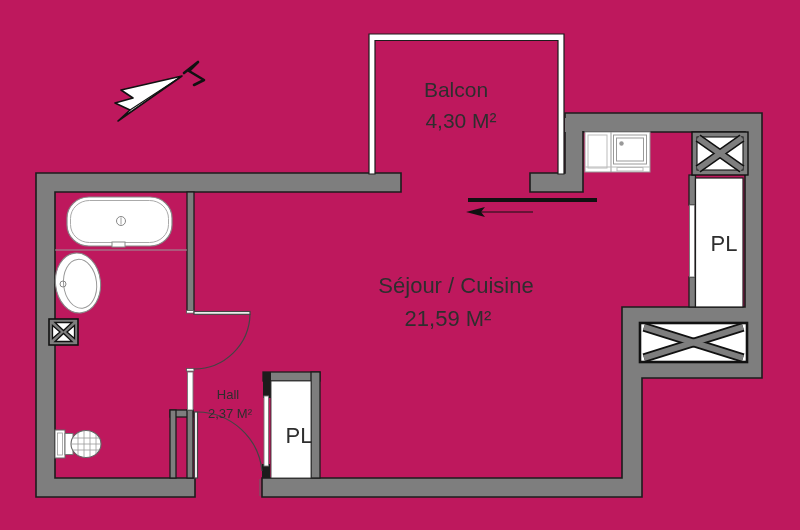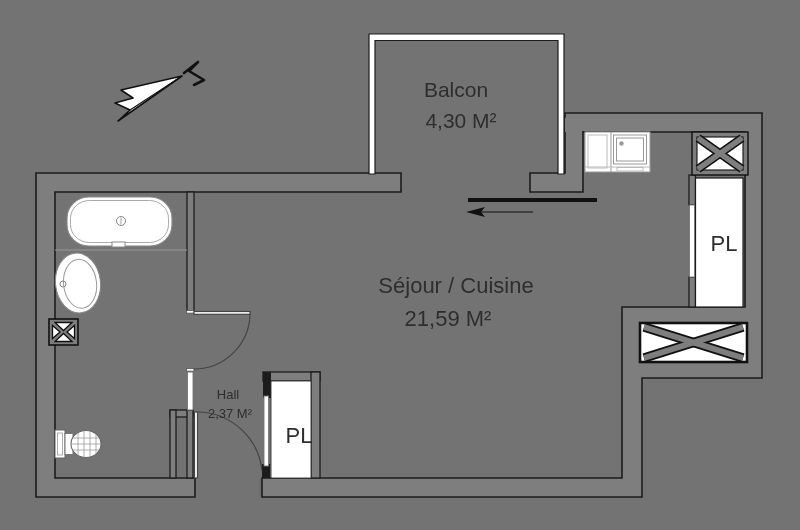--- a/index.html
+++ b/index.html
@@ -1,16 +1,16 @@
 <!DOCTYPE html>
 <html><head>
 <meta charset="utf-8">
 <style>
   html,body{margin:0;padding:0;background:#ffffff;}
-  .stage{position:relative;width:800px;height:530px;background:#737373;overflow:hidden;
+  .stage{position:relative;width:800px;height:530px;background:#be185d;overflow:hidden;
          font-family:"Liberation Sans",sans-serif;}
   svg{display:block;}
   text{fill:#2e2e2e;font-family:"Liberation Sans",sans-serif;}
   .room-name{font-size:21px;}
   .room-name-big{font-size:22px;}
   .room-area{font-size:21px;}
   .room-area-big{font-size:22px;}
   .small-label{font-size:13px;}
   .pl-label{font-size:22px;}
 </style>

